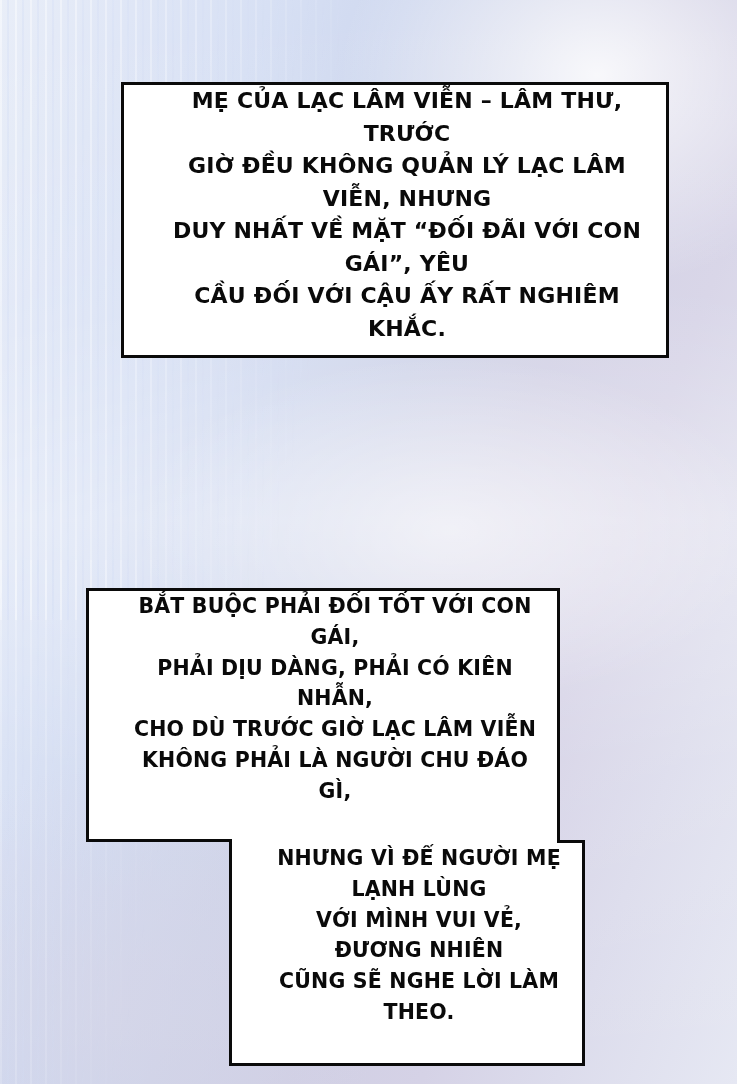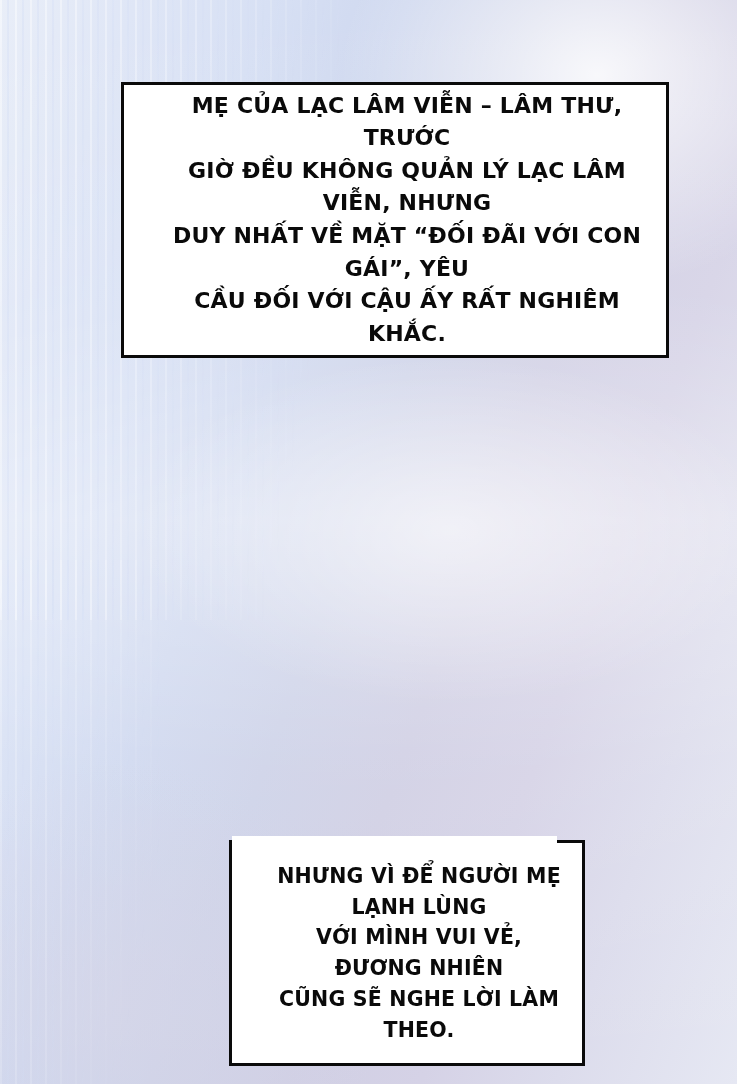--- a/index.html
+++ b/index.html
@@ -93,21 +93,21 @@
     height: 480px;
     background: radial-gradient(ellipse at center, rgba(214,214,232,0.75) 0%, rgba(214,214,232,0.0) 72%);
   }
 
   .bubble {
     position: absolute;
     background: #ffffff;
     border: 3px solid #0a0a0a;
     box-sizing: border-box;
     display: flex;
-    align-items: center;
+    align-items: flex-start;
     justify-content: center;
     padding-left: 24px;
   }
 
   .bubble-text {
     text-align: center;
     color: #0a0a0a;
     font-weight: 700;
     font-family: "DejaVu Sans", sans-serif;
     font-size: 21px;
@@ -178,20 +178,26 @@
   <div class="streaks"></div>
   <div class="streaks bottom"></div>
 
   <div class="bubble" id="bubble-1">
     <div class="bubble-text">MẸ CỦA LẠC LÂM VIỄN – LÂM THƯ, TRƯỚC
 GIỜ ĐỀU KHÔNG QUẢN LÝ LẠC LÂM VIỄN, NHƯNG
 DUY NHẤT VỀ MẶT “ĐỐI ĐÃI VỚI CON GÁI”, YÊU
 CẦU ĐỐI VỚI CẬU ẤY RẤT NGHIÊM KHẮC.</div>
   </div>
 
+  <div class="bubble" id="bubble-2">
+    <div class="bubble-text">BẮT BUỘC PHẢI ĐỐI TỐT VỚI CON GÁI,
+PHẢI DỊU DÀNG, PHẢI CÓ KIÊN NHẪN,
+CHO DÙ TRƯỚC GIỜ LẠC LÂM VIỄN
+KHÔNG PHẢI LÀ NGƯỜI CHU ĐÁO GÌ,</div>
+  </div>
 
   <div class="bubble" id="bubble-3">
     <div class="bubble-text">NHƯNG VÌ ĐỂ NGƯỜI MẸ LẠNH LÙNG
 VỚI MÌNH VUI VẺ, ĐƯƠNG NHIÊN
 CŨNG SẼ NGHE LỜI LÀM THEO.</div>
   </div>
 
   <div class="seam" id="seam-2-3"></div>
 
 </div>

